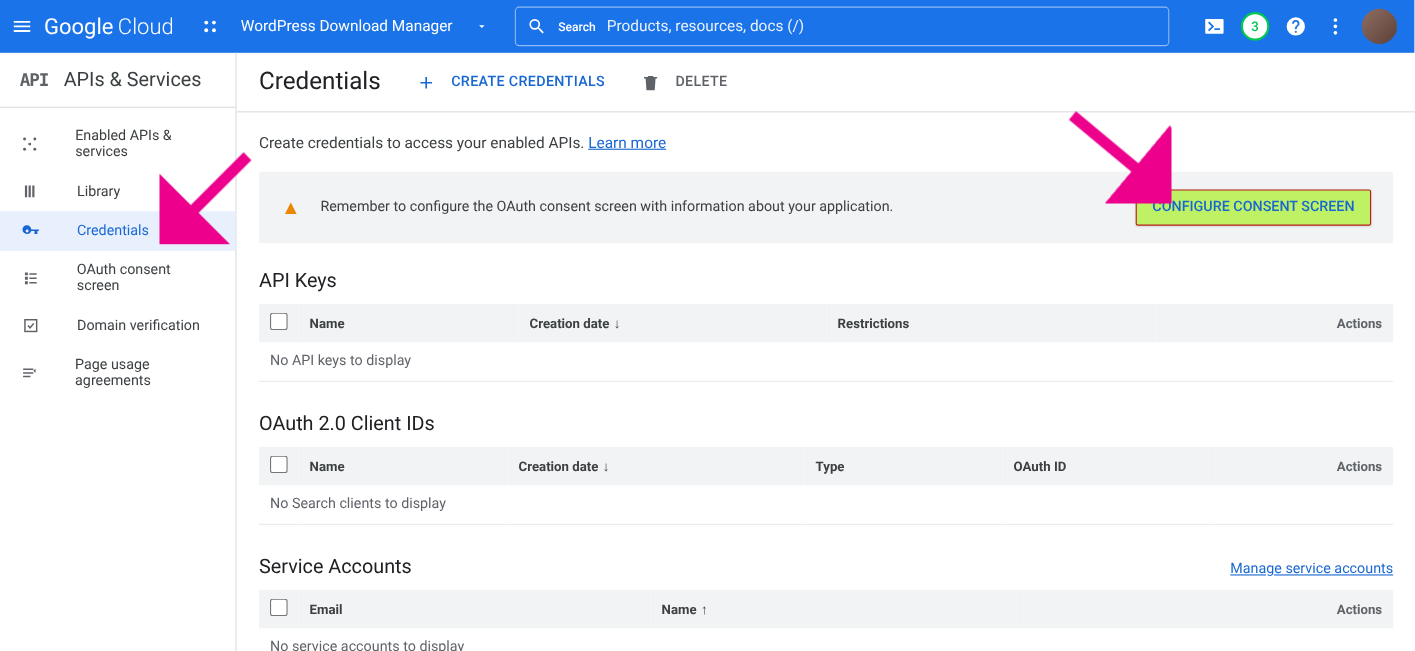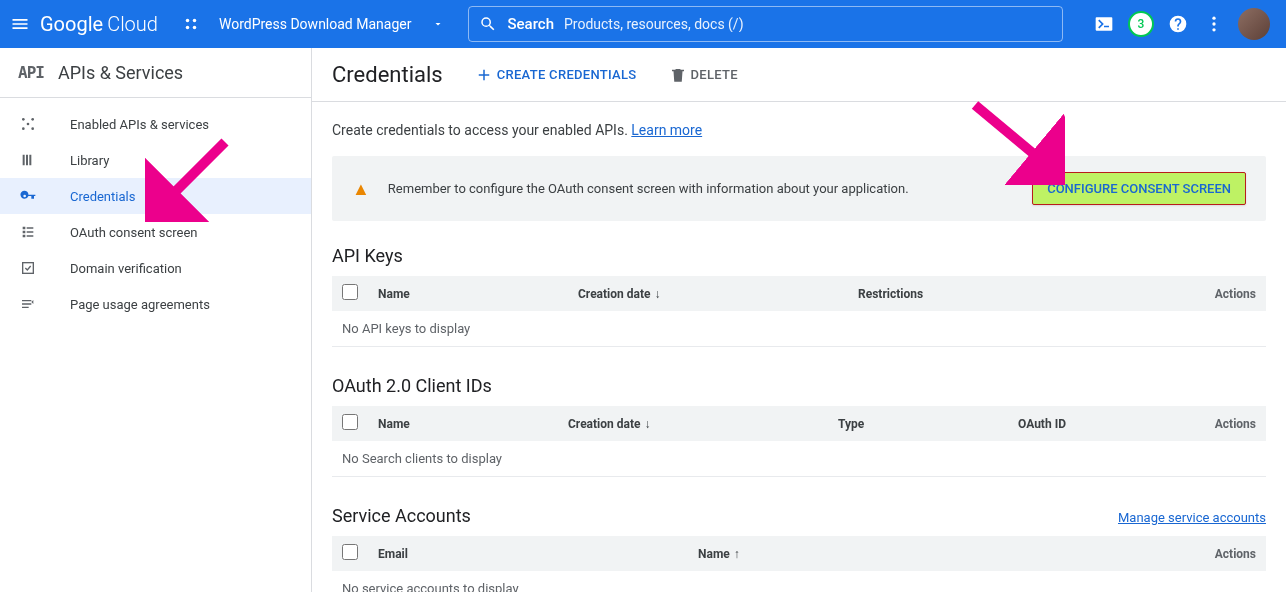--- a/index.html
+++ b/index.html
@@ -7,44 +7,44 @@
 
 
 .topbar { background:#1a73e8; height:48px; display:flex; align-items:center; color:#fff; padding:0 8px; }
 .hamburger { width:40px; height:40px; display:flex; align-items:center; justify-content:center; cursor:pointer; }
 .gcp-logo { display:flex; align-items:center; gap:4px; margin:0 8px; font-size:20px; }
 .gcp-logo .bold { font-weight:400; }
 .gcp-logo .thin { font-weight:300; }
 .project { display:flex; align-items:center; gap:21px; margin-left:10px; font-size:14px; cursor:pointer; padding:4px 8px; }
 .search-wrap { flex:1; margin:0 16px; max-width:595px; }
 .search { height:36px; border:1px solid rgba(255,255,255,0.5); border-radius:4px; display:flex; align-items:center; padding:0 10px; gap:10px; }
-.search-label { font-weight:500; font-size:15px; }
+.search-label { font-weight:500; font-size:11px; }
 .search-input { background:transparent; border:none; outline:none; color:#fff; flex:1; font-size:14px; }
 .search-input::placeholder { color:rgba(255,255,255,0.9); }
 .top-actions { display:flex; align-items:center; gap:12px; margin-left:auto; padding-right:8px; }
 .badge-circle { width:26px; height:26px; border:2px solid #00c853; border-radius:50%; display:flex; align-items:center; justify-content:center; font-size:12px; font-weight:500; color:#00c853; background:#fff; }
 .avatar { width:32px; height:32px; border-radius:50%; background:linear-gradient(135deg,#8d6e63,#5d4037); }
 .icon-btn { cursor:pointer; display:flex; align-items:center; justify-content:center; width:24px; height:24px; }
 
 
 .shell { display:flex; height:calc(100% - 48px); }
-.sidebar { width:312px; border-right:1px solid #dadce0; }
+.sidebar { width:215px; border-right:1px solid #dadce0; }
 .side-header { display:flex; align-items:center; gap:14px; padding:14px 18px; border-bottom:1px solid #dadce0; }
 .api-logo { font-family:monospace; font-weight:700; font-size:16px; letter-spacing:-1px; color:#5f6368; }
 .side-title { font-size:18px; color:#3c4043; font-weight:400; }
 .side-items { padding:8px 0; }
 .side-item { display:flex; align-items:center; gap:32px; padding:10px 18px; font-size:13px; color:#3c4043; cursor:pointer; }
 .side-item.active { color:#1967d2; background:#e8f0fe; }
 .side-item .si-icon { width:20px; display:flex; justify-content:center; color:#5f6368; }
 .side-item.active .si-icon { color:#1967d2; }
 
 .main { flex:1; overflow-y:auto; padding:0; }
 .main-header { display:flex; align-items:center; gap:32px; padding:14px 20px; border-bottom:1px solid #dadce0; }
 .page-title { font-size:22px; font-weight:400; color:#202124; }
-.hdr-btn { display:flex; align-items:center; gap:4px; font-size:13px; font-weight:500; letter-spacing:0.3px; cursor:pointer; }
+.hdr-btn { display:flex; align-items:center; gap:14px; font-size:13px; font-weight:500; letter-spacing:0.3px; cursor:pointer; }
 .hdr-btn.create { color:#1967d2; }
 .hdr-btn.delete { color:#5f6368; }
 .content { padding:20px; }
 .intro { font-size:14px; color:#3c4043; margin-bottom:18px; }
 .link { color:#1967d2; text-decoration:underline; cursor:pointer; }
 
 .alert { background:#f1f3f4; padding:16px 20px; display:flex; align-items:center; gap:18px; position:relative; margin-bottom:24px; border-radius:2px; }
 .alert-icon { color:#ea8600; font-size:18px; }
 .alert-text { font-size:13px; color:#3c4043; flex:1; }
 .alert-btn { background:#bef264; border:1px solid #b91c1c; padding:8px 14px; font-size:13px; font-weight:500; color:#1967d2; cursor:pointer; border-radius:2px; box-shadow:0 1px 2px rgba(0,0,0,0.1); }

